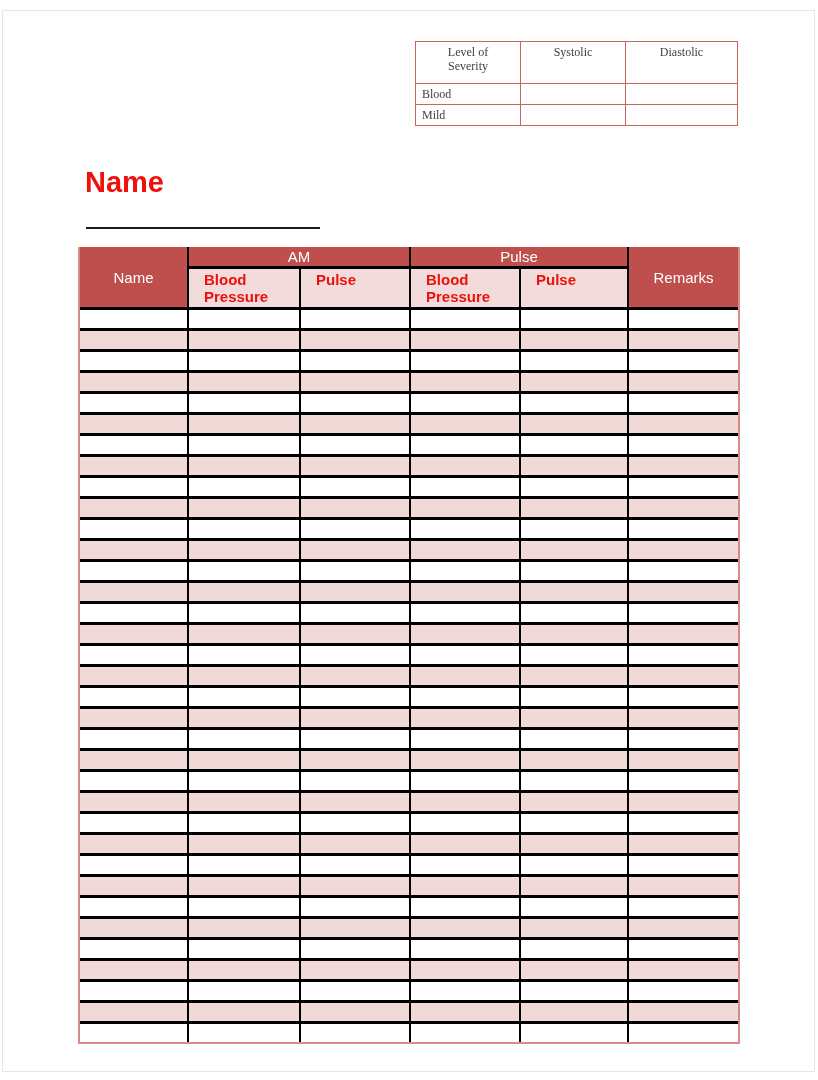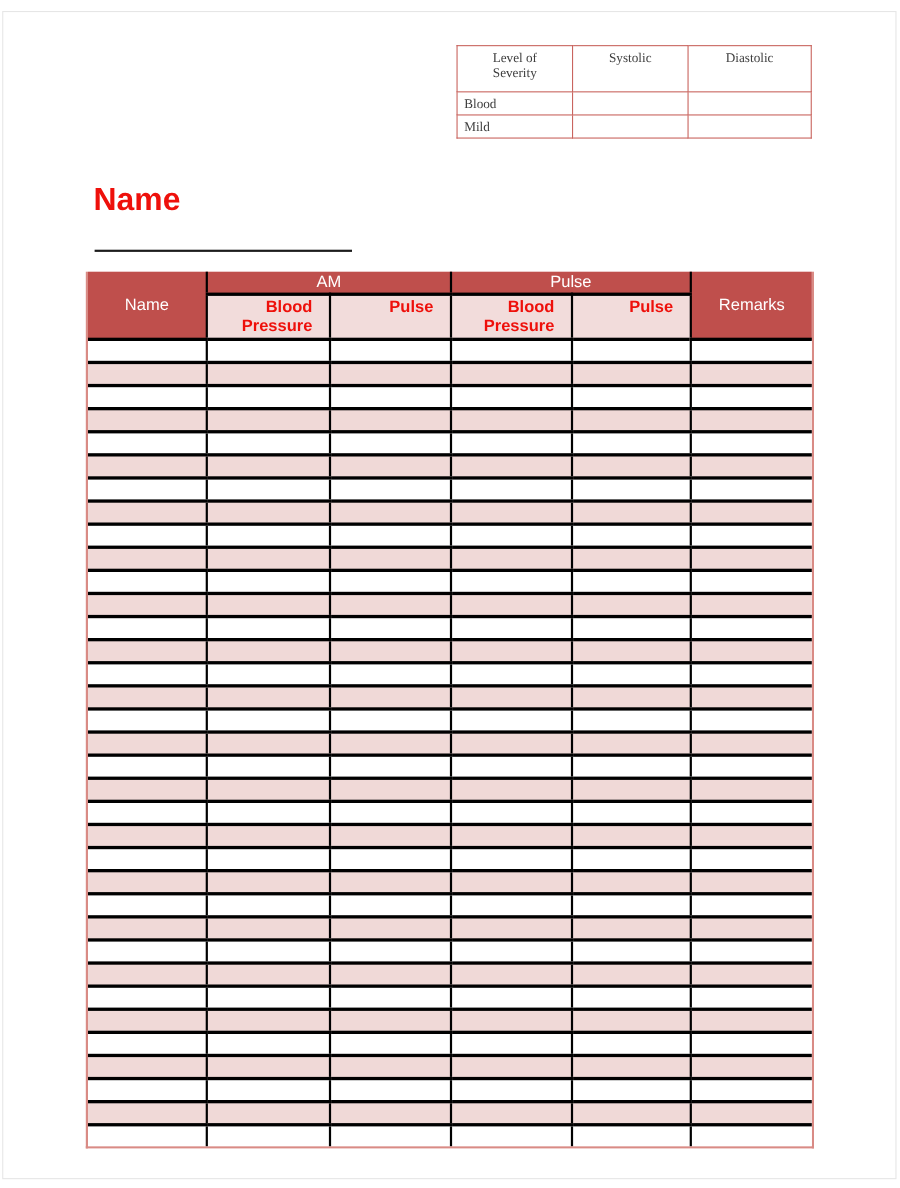--- a/index.html
+++ b/index.html
@@ -80,21 +80,21 @@
   .log-table tbody tr:last-child td { border-bottom: none; }
 
   .log-table thead tr.group-row th {
     background: #bf4f4c; color: #ffffff;
     font-size: 15px; font-weight: normal;
     height: 19px; text-align: center; vertical-align: middle;
   }
   .log-table thead tr.sub-row th {
     background: #f2dcdb; color: #ee100b;
     font-size: 15px; font-weight: bold;
-    height: 36px; text-align: right; vertical-align: top;
+    height: 36px; text-align: left; vertical-align: top;
     padding: 2px 15px 0; line-height: 1.15;
   }
   .log-table th.span-cell { vertical-align: middle; }
 
   .log-table tbody td { height: 18px; background: #ffffff; }
   .log-table tbody tr.alt td { background: #f0d9d7; }
 </style>
 </head>
 <body>
 

